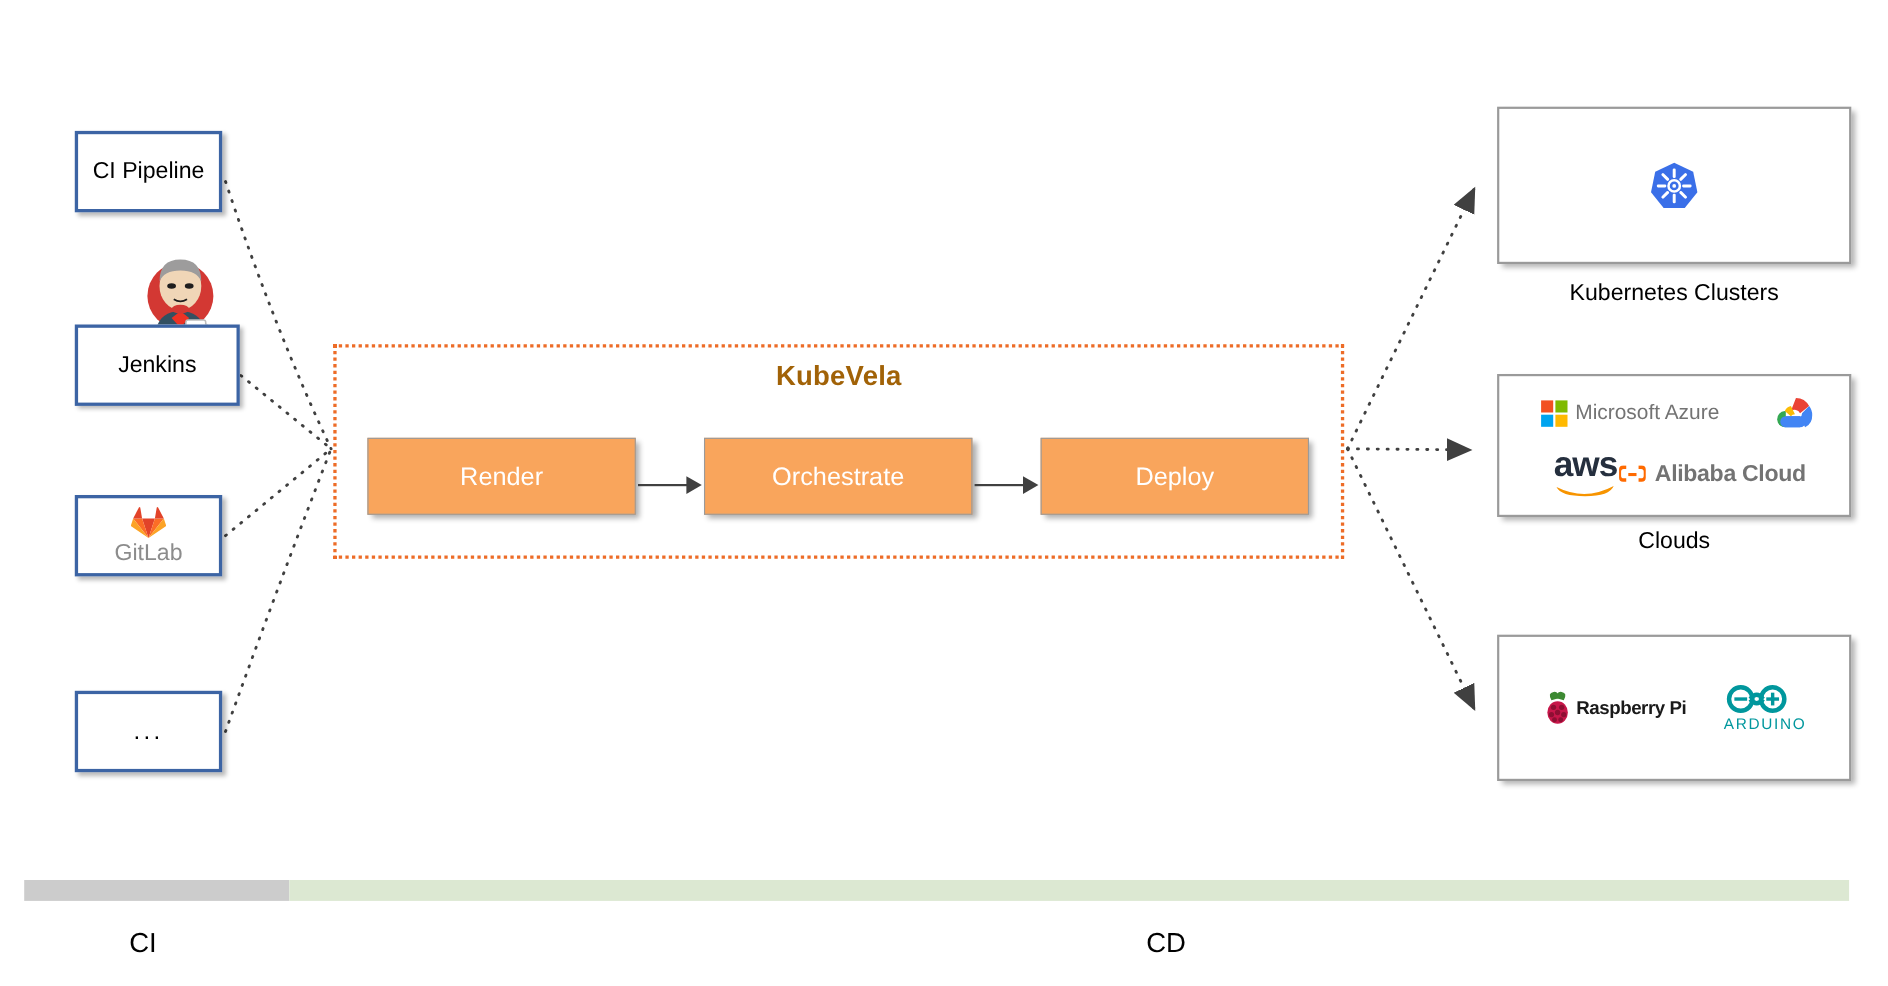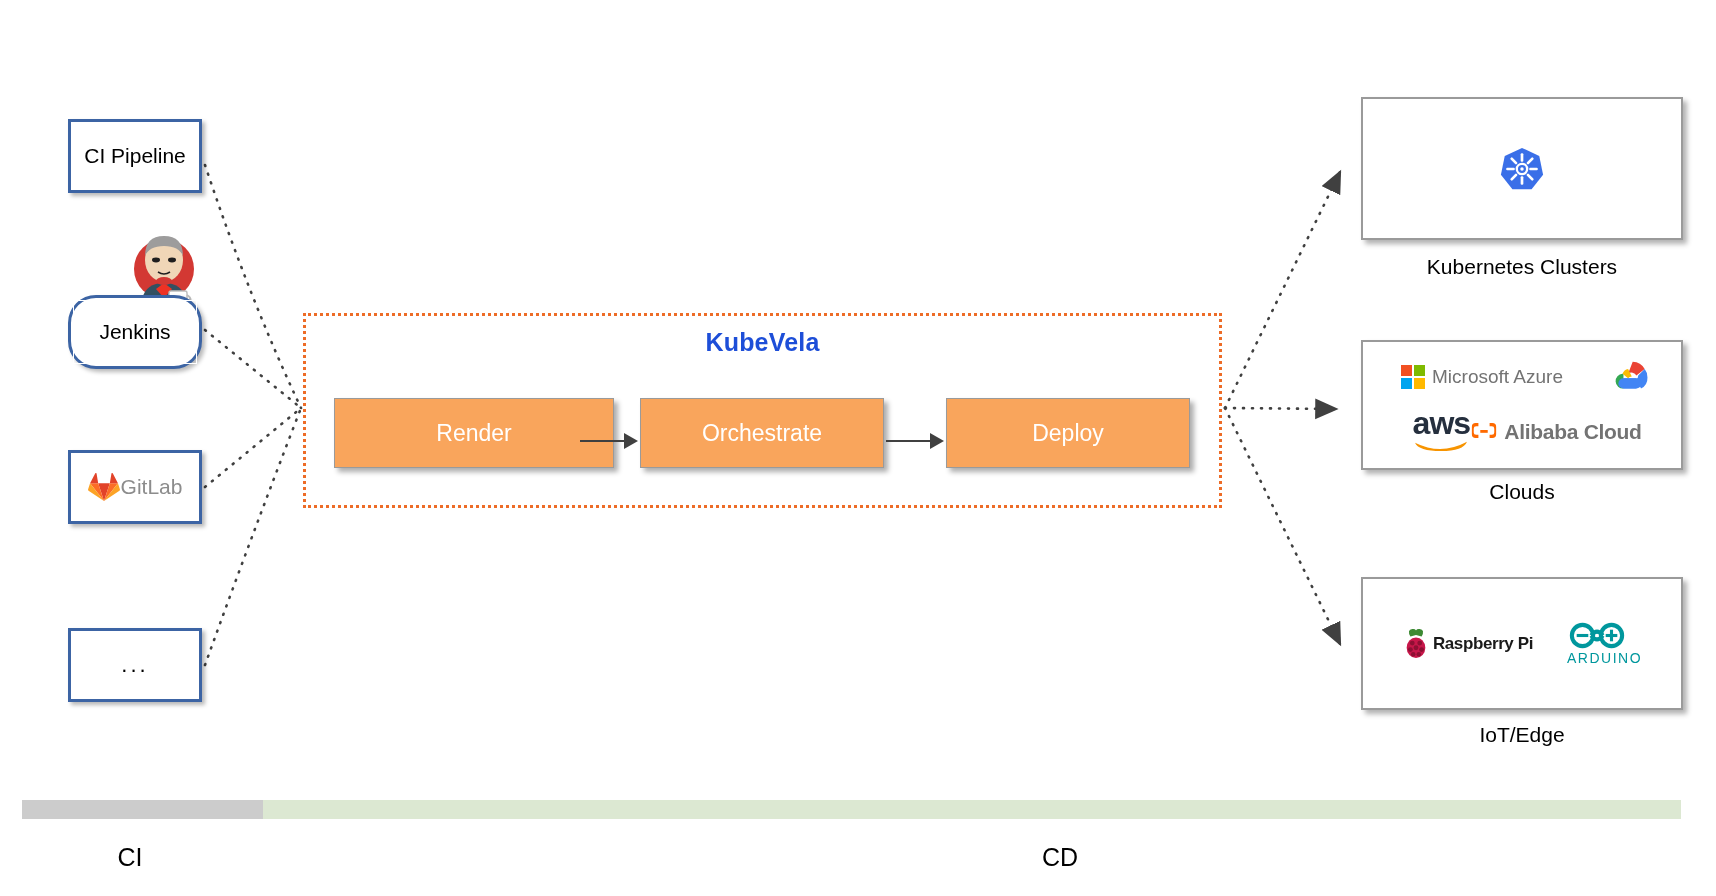--- a/index.html
+++ b/index.html
@@ -53,21 +53,21 @@
     border: 3px dotted #ED6C27;
     background: transparent;
   }
   .vela-title {
     position: absolute;
     width: 100%;
     text-align: center;
     top: 12px;
     font-size: 25px;
     font-weight: bold;
-    color: #1d4ed8;
+    color: #a16207;
     letter-spacing: .2px;
   }
 
   
   .proc-box {
     background: #F8A košek;
     background: #F9A55C;
     border: 1px solid #9a9a9a;
     box-shadow: 4px 4px 5px rgba(0,0,0,0.32);
     display: flex; align-items: center; justify-content: center;
@@ -151,26 +151,26 @@
       <path d="M18,27 q0,-20 19,-20 q19,0 19,20 q-4,-10 -19,-10 q-15,0 -19,10 z" fill="#9D9C9C"></path>
       <ellipse cx="29" cy="31" rx="4" ry="2.4" fill="#1F1E1E"></ellipse>
       <ellipse cx="45" cy="31" rx="4" ry="2.4" fill="#1F1E1E"></ellipse>
       <path d="M31,43 q6,4 12,0" stroke="#1F1E1E" stroke-width="1.6" fill="none"></path>
       <ellipse cx="37" cy="52" rx="8" ry="4" fill="#D33833"></ellipse>
       <rect x="42" y="62" width="18" height="20" rx="2" fill="#ffffff" stroke="#BDBDBD" stroke-width="1.4"></rect>
       <path d="M60,66 q7,4 0,10" stroke="#BDBDBD" stroke-width="2" fill="none"></path>
     </svg>
   </div>
 
-  <div class="node src-box" style="left:68px; top:295px; width:134px; height:74px;border-radius:28px;">
+  <div class="node src-box" style="left:68px; top:295px; width:150px; height:74px;">
     <div class="inner-line"></div>
     <span>Jenkins</span>
   </div>
 
-  <div class="node src-box" style="left:68px; top:450px; width:134px; height:74px; gap:1px;">
+  <div class="node src-box" style="left:68px; top:450px; width:134px; height:74px; flex-direction:column; gap:1px;">
     <div class="inner-line"></div>
     <span style="line-height:0;">
       <svg viewBox="0 0 36 34" width="32" height="30">
         <path d="M18,33 L24.6,12.8 L11.4,12.8 z" fill="#E24329"></path>
         <path d="M18,33 L11.4,12.8 L2.2,12.8 z" fill="#FC6D26"></path>
         <path d="M2.2,12.8 L0,19.6 a1.4,1.4 0 0 0 .5,1.6 L18,33 z" fill="#FCA326"></path>
         <path d="M2.2,12.8 L8.1,1.5 a.8,.8 0 0 1 1.4,0 l1.9,11.3 z" fill="#E24329"></path>
         <path d="M18,33 L24.6,12.8 L33.8,12.8 z" fill="#FC6D26"></path>
         <path d="M33.8,12.8 L36,19.6 a1.4,1.4 0 0 1 -.5,1.6 L18,33 z" fill="#FCA326"></path>
         <path d="M33.8,12.8 L27.9,1.5 a.8,.8 0 0 0 -1.4,0 l-1.9,11.3 z" fill="#E24329"></path>
@@ -181,21 +181,21 @@
 
   <div class="node src-box" style="left:68px; top:628px; width:134px; height:74px;">
     <div class="inner-line"></div>
     <span class="dots">...</span>
   </div>
 
   <div class="node vela-box" style="left:303px; top:313px; width:919px; height:195px;">
     <div class="vela-title">KubeVela</div>
   </div>
 
-  <div class="node proc-box" style="left:334px; top:398px; width:280px; height:70px;">
+  <div class="node proc-box" style="left:334px; top:398px; width:244px; height:70px;">
     <span>Render</span>
   </div>
 
   <div class="node solid-arrow" style="left:580px; top:433px; width:58px; height:16px;">
     <div class="shaft" style="width:46px;"></div>
     <div class="head"></div>
   </div>
 
   <div class="node proc-box" style="left:640px; top:398px; width:244px; height:70px;">
     <span>Orchestrate</span>
@@ -300,20 +300,19 @@
             <path d="M25,15 q6,8 12,0"></path>
           </g>
           <rect x="10" y="13.4" width="12" height="3.2" fill="#00979D"></rect>
           <rect x="40" y="13.4" width="12" height="3.2" fill="#00979D"></rect>
           <rect x="44.4" y="9" width="3.2" height="12" fill="#00979D"></rect>
         </svg>
         <span class="ard-text" style="display:block;">ARDUINO</span>
       </span>
     </div>
   </div>
-  <div class="tgt-caption" style="left:1361px; top:723px; width:322px;">IoT/Edge</div>
 
   <div class="bar-ci" style="left:22px; top:800px; width:241px; height:19px;"></div>
   <div class="bar-cd" style="left:263px; top:800px; width:1418px; height:19px;"></div>
   <div class="bar-label" style="left:90px; top:843px; width:80px;">CI</div>
   <div class="bar-label" style="left:1020px; top:843px; width:80px;">CD</div>
 
 </div>
 
 </body></html>

